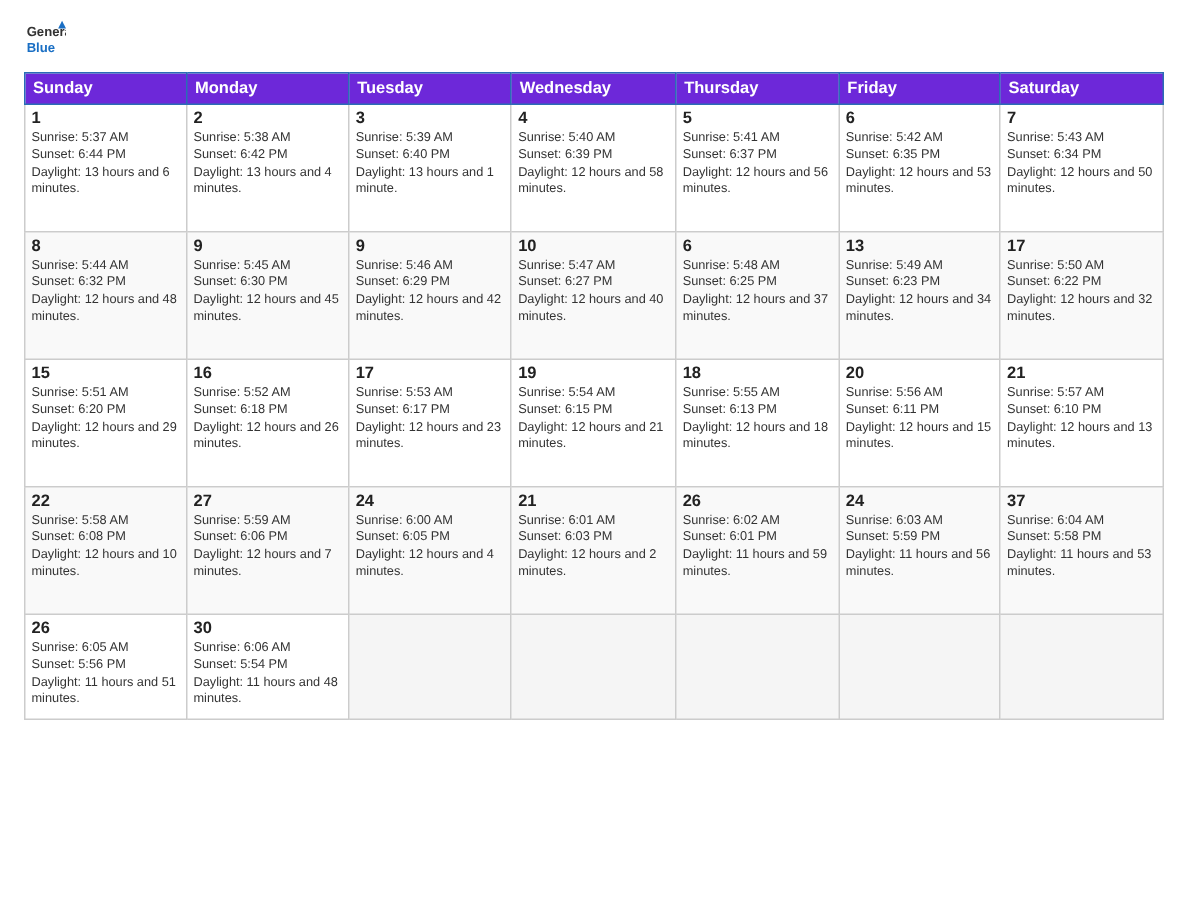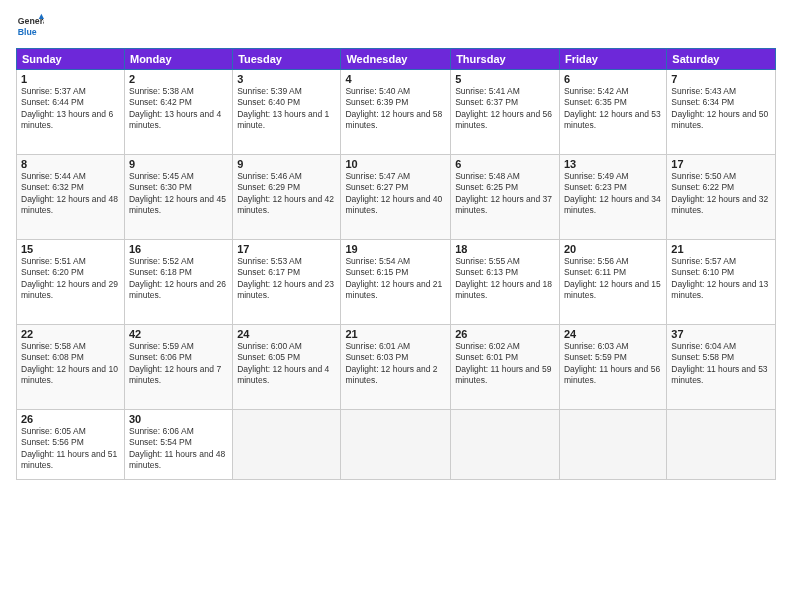--- a/index.html
+++ b/index.html
@@ -211,21 +211,21 @@
             <span class="day-num">21</span>
 <div class="day-info">Sunrise: 5:57 AM<br>Sunset: 6:10 PM<br>Daylight: 12 hours and 13 minutes.</div>
           </td>
         </tr>
         <tr class="week-row">
           <td>
             <span class="day-num">22</span>
 <div class="day-info">Sunrise: 5:58 AM<br>Sunset: 6:08 PM<br>Daylight: 12 hours and 10 minutes.</div>
           </td>
           <td>
-            <span class="day-num">42</span>
+            <span class="day-num">27</span>
 <div class="day-info">Sunrise: 5:59 AM<br>Sunset: 6:06 PM<br>Daylight: 12 hours and 7 minutes.</div>
           </td>
           <td>
             <span class="day-num">24</span>
 <div class="day-info">Sunrise: 6:00 AM<br>Sunset: 6:05 PM<br>Daylight: 12 hours and 4 minutes.</div>
           </td>
           <td>
             <span class="day-num">21</span>
 <div class="day-info">Sunrise: 6:01 AM<br>Sunset: 6:03 PM<br>Daylight: 12 hours and 2 minutes.</div>
           </td>

